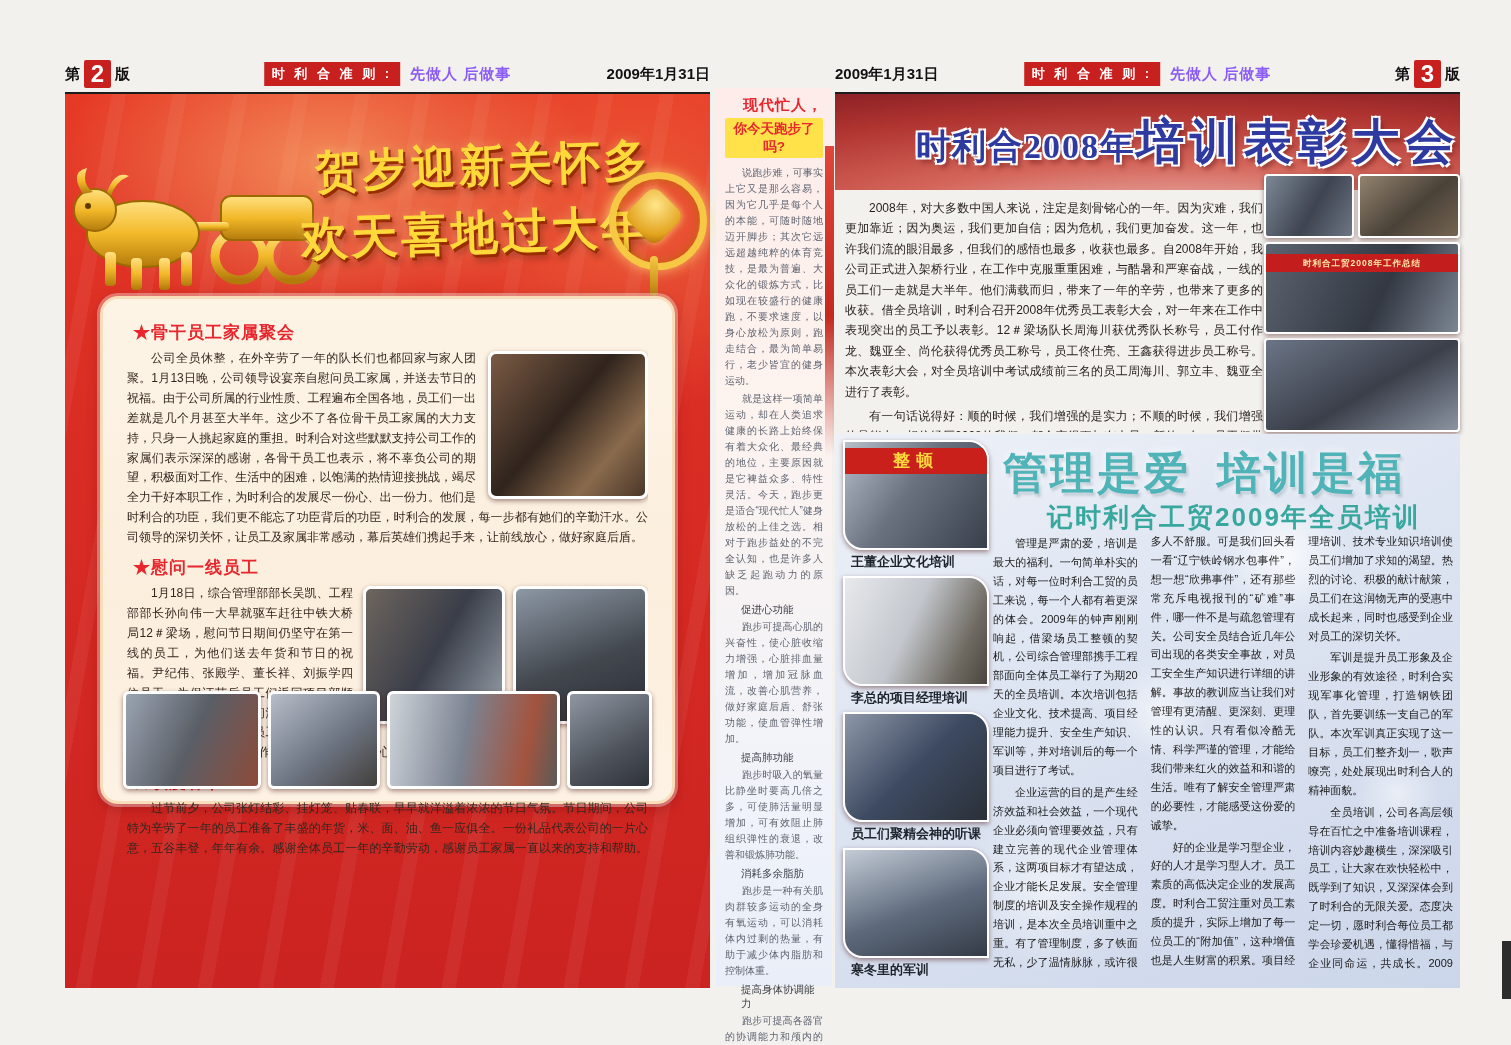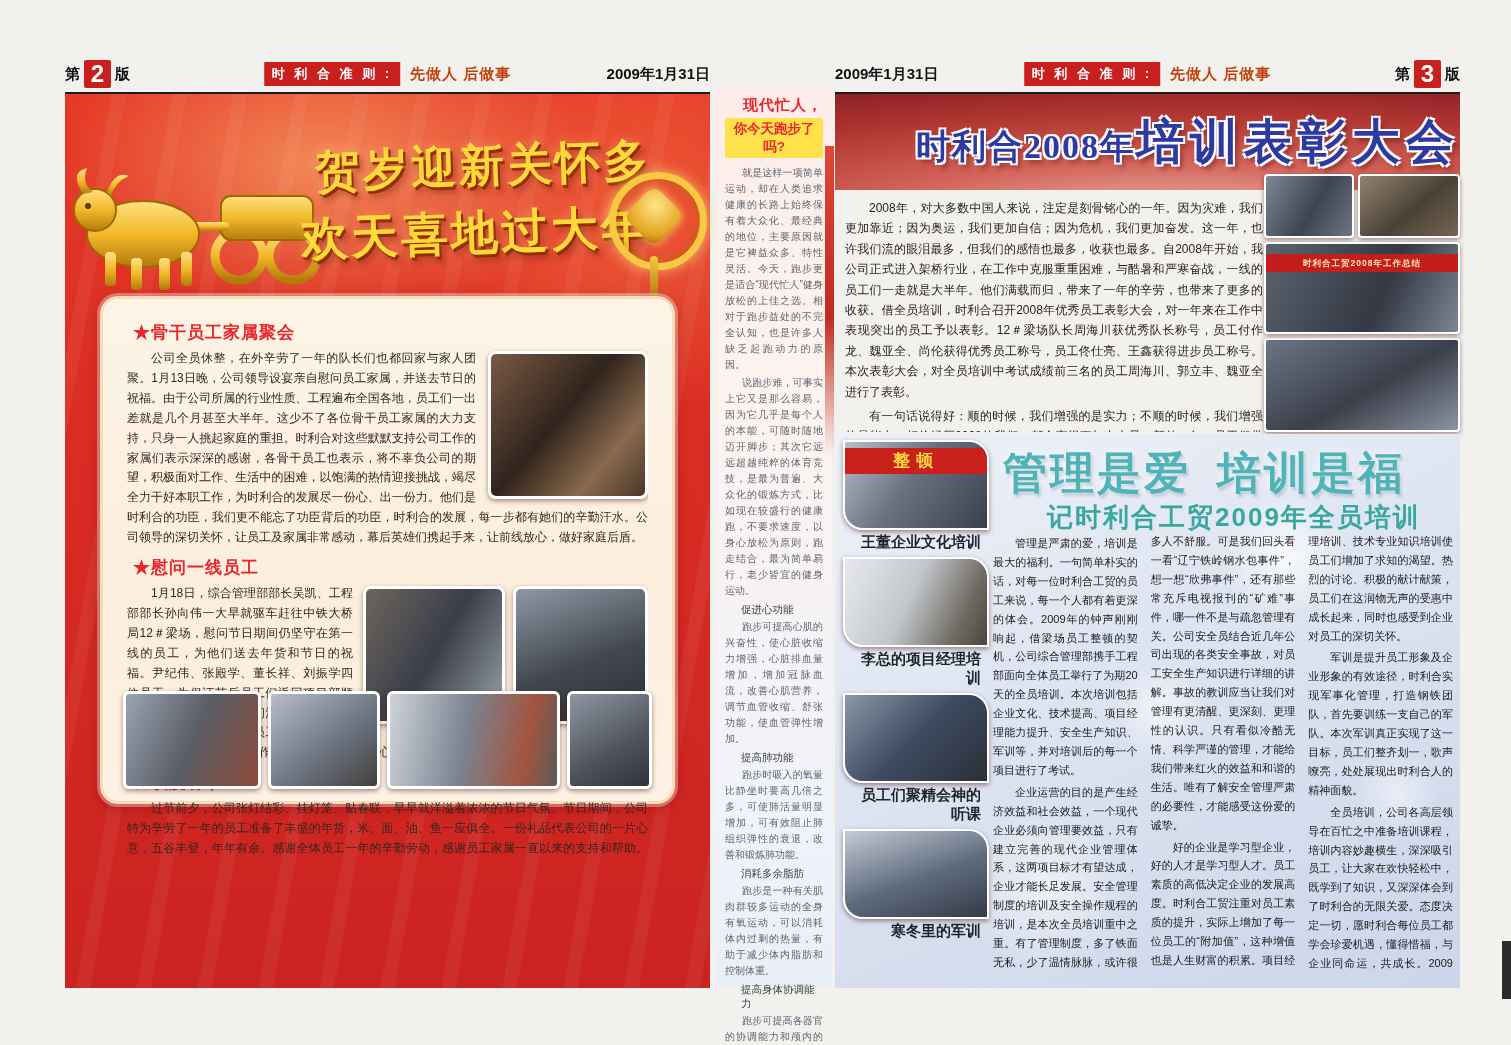--- a/index.html
+++ b/index.html
@@ -7,21 +7,21 @@
   .canvas{position:relative;width:1511px;height:1045px;background:#f2f1ee;overflow:hidden;}
 
   
   .ph{position:absolute;left:0;top:0;right:0;height:36px;border-bottom:2px solid #1c1c1c;
       display:flex;align-items:center;font-weight:bold;color:#111;}
   .ph-ed{display:flex;align-items:center;gap:4px;font-size:15px;}
   .ed-num{display:inline-block;background:#c8201f;color:#fff;font-size:24px;line-height:28px;
       width:27px;text-align:center;border-radius:2px;font-weight:900;}
   .ph-motto{position:absolute;left:50%;transform:translateX(-50%);display:flex;align-items:center;gap:10px;}
   .motto-box{background:#c8201f;color:#fff;font-size:13px;letter-spacing:3px;padding:3px 8px;font-weight:bold;}
-  .motto-txt{font-size:15px;color:#c2410c;font-weight:900;letter-spacing:1px;}
+  .motto-txt{font-size:15px;color:#8b5cf6;font-weight:900;letter-spacing:1px;}
   .ph-date{font-size:15px;font-weight:900;}
 
   
   .page-left{position:absolute;left:65px;top:56px;width:645px;height:932px;}
   .page-left .ph-date{margin-left:auto;}
   .red-body{position:absolute;left:0;top:38px;right:0;bottom:0;
     background:
       radial-gradient(ellipse 430px 250px at 40% 8%, rgba(255,205,130,.55), rgba(255,120,70,0) 62%),
       radial-gradient(ellipse 320px 280px at 88% 14%, rgba(255,160,90,.35), rgba(255,120,70,0) 70%),
       repeating-linear-gradient(100deg, rgba(255,255,255,0) 0 46px, rgba(255,255,255,.05) 46px 60px),
@@ -101,22 +101,22 @@
     radial-gradient(circle 90px at 72% 22%, rgba(255,255,255,.8), rgba(255,255,255,0) 70%),
     radial-gradient(circle 70px at 52% 50%, rgba(255,255,255,.6), rgba(255,255,255,0) 70%),
     radial-gradient(circle 120px at 34% 82%, rgba(255,255,255,.55), rgba(255,255,255,0) 70%),
     radial-gradient(circle 60px at 90% 65%, rgba(255,255,255,.5), rgba(255,255,255,0) 70%);}
   .f-title{position:absolute;left:168px;top:10px;font-size:44px;font-weight:900;color:#4fb3b8;
     letter-spacing:3px;white-space:nowrap;
     text-shadow:0 0 10px rgba(255,255,255,.9), 2px 3px 3px rgba(40,80,100,.3);}
   .f-title .gap{display:inline-block;width:26px;}
   .f-sub{position:absolute;left:212px;top:66px;font-size:26px;font-weight:900;color:#38a89e;letter-spacing:2px;}
   .f-photocol{position:absolute;left:8px;top:6px;width:146px;display:flex;flex-direction:column;}
-  .f-photocol .photo{width:100%;height:90px;border-radius:0 20px 0 20px;border-width:2px;position:relative;overflow:hidden;}
-  .f-cap{font-size:15px;font-weight:900;color:#1e242c;text-align:right;margin:3px 8px 5px;}
+  .f-photocol .photo{width:100%;height:110px;border-radius:0 20px 0 20px;border-width:2px;position:relative;overflow:hidden;}
+  .f-cap{font-size:13px;font-weight:900;color:#1e242c;text-align:left;margin:3px 8px 5px;}
   .fp-1{background:linear-gradient(125deg,#b7beca 0%,#6a7280 45%,#39404c 100%);}
   .fp-2{background:linear-gradient(115deg,#e7e9ec 0%,#c3c7cd 45%,#6f6a61 80%,#4a463f 100%);}
   .fp-3{background:linear-gradient(135deg,#8d97a8 0%,#3d4a61 50%,#2a3038 100%);}
   .fp-4{background:linear-gradient(160deg,#c3cbd6 0%,#5e6renamed 0%, #5e6a7c 55%,#343b47 100%);background:linear-gradient(160deg,#c3cbd6 0%,#5e6a7c 55%,#343b47 100%);}
   .fp-redbanner{position:absolute;left:0;right:0;top:6px;height:26px;background:#c9201c;
     color:#ffd93d;font-size:17px;font-weight:900;text-align:center;line-height:26px;letter-spacing:6px;
     filter:blur(.3px);}
   .f-cols{position:absolute;left:158px;top:98px;width:460px;height:450px;overflow:hidden;
     column-count:3;column-gap:13px;}
   .f-cols p{font-size:11px;line-height:1.72;color:#191919;text-align:justify;text-indent:2em;margin:2px 0 3px;}
@@ -199,24 +199,24 @@
           <div class="photo p-strip4" style="flex:0.9"></div>
         </div>
       </div>
     </div>
   </div>
 
   <div class="mid-col">
     <div class="mid-red-edge"></div>
     <div class="mc-title1">现代忙人，</div>
     <div class="mc-title2">你今天跑步了吗?</div>
+    <p class="mc-p">说跑步难，可事实上它又是那么容易，因为它几乎是每个人的本能，可随时随地迈开脚步；其次它远远超越纯粹的体育竞技，是最为普遍、大众化的锻炼方式，比如现在较盛行的健康跑，不要求速度，以身心放松为原则，跑走结合，最为简单易行，老少皆宜的健身运动。</p>
     <p class="mc-p">就是这样一项简单运动，却在人类追求健康的长路上始终保有着大众化、最经典的地位，主要原因就是它裨益众多、特性灵活。今天，跑步更是适合“现代忙人”健身放松的上佳之选。相对于跑步益处的不完全认知，也是许多人缺乏起跑动力的原因。</p>
-    <p class="mc-p">说跑步难，可事实上它又是那么容易，因为它几乎是每个人的本能，可随时随地迈开脚步；其次它远远超越纯粹的体育竞技，是最为普遍、大众化的锻炼方式，比如现在较盛行的健康跑，不要求速度，以身心放松为原则，跑走结合，最为简单易行，老少皆宜的健身运动。</p>
     <div class="mc-h">促进心功能</div>
-    <p class="mc-p">跑步可提高心肌的兴奋性，使心脏收缩力增强，心脏排血量增加，增加冠脉血流，改善心肌营养，调节血管收缩、舒张功能，使血管弹性增加。</p>
+    <p class="mc-p">跑步可提高心肌的兴奋性，使心脏收缩力增强，心脏排血量增加，增加冠脉血流，改善心肌营养，做好家庭后盾、舒张功能，使血管弹性增加。</p>
     <div class="mc-h">提高肺功能</div>
     <p class="mc-p">跑步时吸入的氧量比静坐时要高几倍之多，可使肺活量明显增加，可有效阻止肺组织弹性的衰退，改善和锻炼肺功能。</p>
     <div class="mc-h">消耗多余脂肪</div>
     <p class="mc-p">跑步是一种有关肌肉群较多运动的全身有氧运动，可以消耗体内过剩的热量，有助于减少体内脂肪和控制体重。</p>
     <div class="mc-h">提高身体协调能力</div>
     <p class="mc-p">跑步可提高各器官的协调能力和颅内的工作能力，促进骨骼的生长发育，延缓衰老。</p>
 
   </div>
 
   <div class="page-right">

